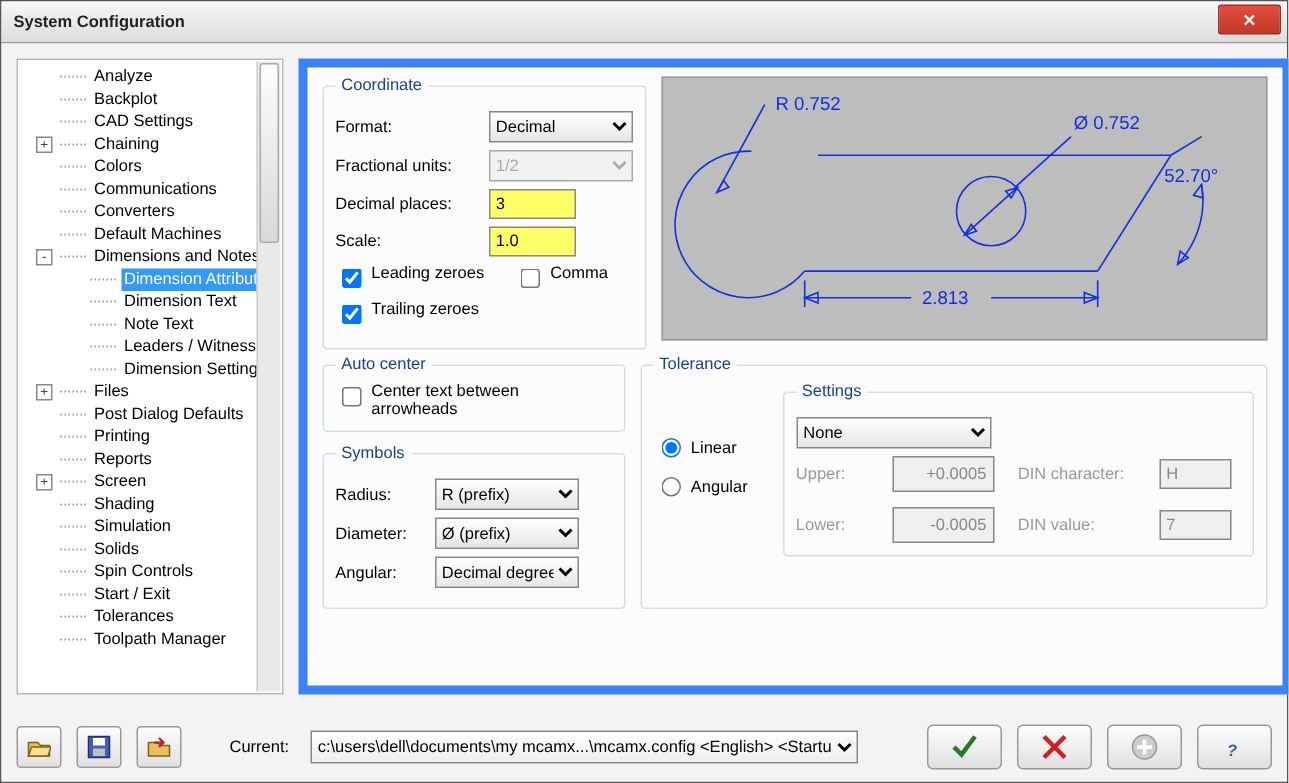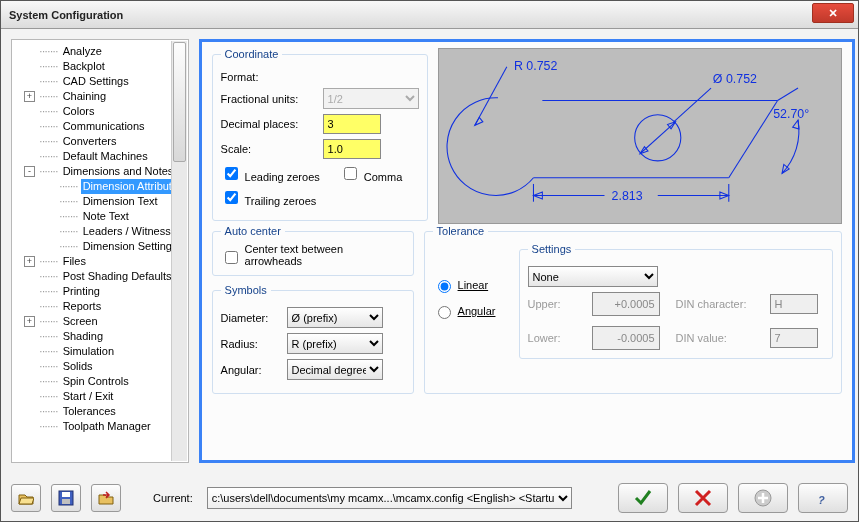--- a/index.html
+++ b/index.html
@@ -18,44 +18,44 @@
 .tree ul { list-style: none; margin: 0; padding: 0; }
 .tree li { line-height: 15px; white-space: nowrap; display: flex; align-items: center; }
 .tree .exp { display:inline-block; width: 11px; height: 11px; border: 1px solid #888; font-size: 9px; line-height: 9px; text-align: center; margin-right: 4px; color:#444; background:#fff;}
 .tree .noexp { display:inline-block; width: 11px; margin-right: 4px; }
 .tree .dots { color:#999; margin-right:3px; letter-spacing:-1px; }
 .tree .node { padding: 0 2px; }
 .tree .sel { background: #3399ff; color: #fff; }
 .tree .child { padding-left: 26px; }
 .tree .root { padding-left: 6px; }
 
-.right { flex: 1; background: #fcfcfc; border: 3px solid #3b82f6; padding: 6px 10px 0 10px; position: relative; }
+.right { flex: 1; background: #fcfcfc; border: 6px solid #3b82f6; padding: 6px 10px 0 10px; position: relative; }
 fieldset { border: 1px solid #d0dff0; border-radius: 3px; margin: 0 0 8px 0; padding: 6px 8px 8px 8px; }
 legend { padding: 0 4px; color: #15428b; }
 .row { display: flex; align-items: center; margin: 5px 0; gap: 6px; }
 .lbl { width: 96px; }
 select { height: 21px; border: 1px solid #888; background: linear-gradient(#fff,#e6e6e6); }
 select.w { width: 96px; }
 input.txt { height: 20px; border: 1px solid #888; padding: 0 4px; width: 58px; }
 input.yel { background: #ffff66; }
-.chk { display: inline-flex; align-items: flex-end; gap: 4px; margin-right: 14px; }
+.chk { display: inline-flex; align-items: flex-start; gap: 4px; margin-right: 14px; }
 .chk input { width: 13px; height: 13px; }
 .top-area { display: flex; gap: 10px; }
 .coord-box { width: 202px; margin-bottom:4px;}
 .preview { flex: 1; height: 176px; background: #bdbdbd; border: 1px solid #999; position: relative; }
 .preview svg { width: 100%; height: 100%; }
 .preview text { font-family: Arial; font-size: 14px; fill: #1030e0; }
 .preview line, .preview path, .preview circle { stroke: #1030e0; stroke-width: 1.2; fill: none; }
 
 .lower { display: flex; gap: 10px; }
 .left-col { width: 202px; }
 .tol-box { flex: 1; }
 .tol-inner { display: flex; gap: 10px; align-items: flex-start; }
 .radios { width: 76px; padding-top: 24px;}
-.rad { display:flex; align-items:center; gap:4px; margin: 10px 0; text-decoration: underline; }
+.rad { display:flex; align-items:flex-end; gap:4px; margin: 10px 0; }
 .rad input { width:13px; height:13px; }
 .settings { flex: 1; }
 .grid2 { display: grid; grid-template-columns: 56px 76px 86px 54px; gap: 10px 8px; align-items: center; }
 .mini-lbl { color: #444; }
 .mini-lbl.dis { color: #999; }
 input.txt2 { height:24px; border:1px solid #888; padding:0 4px; width:68px; text-align:right; }
 input.txt3 { height:20px; border:1px solid #888; padding:0 4px; width:48px; }
 .sel2 { width: 130px; }
 
 .bottom { position:absolute; left:10px; right:10px; bottom:8px; display:flex; align-items:center; gap:10px; }
@@ -155,21 +155,21 @@
                 <span class="node">Dimension Settings</span>
               </li>
               <li class="root">
                 <span class="exp">+</span>
                 <span class="dots">·······</span>
                 <span class="node">Files</span>
               </li>
               <li class="root">
                 <span class="noexp"></span>
                 <span class="dots">·······</span>
-                <span class="node">Post Shading Defaults</span>
+                <span class="node">Post Dialog Defaults</span>
               </li>
               <li class="root">
                 <span class="noexp"></span>
                 <span class="dots">·······</span>
                 <span class="node">Printing</span>
               </li>
               <li class="root">
                 <span class="noexp"></span>
                 <span class="dots">·······</span>
                 <span class="node">Reports</span>
@@ -220,20 +220,21 @@
             <div class="thumb"></div>
           </div>
       </div>
 
       <div class="right">
         <div class="top-area">
           <fieldset class="coord-box">
             <legend>Coordinate</legend>
             <div class="row">
               <span class="lbl">Format:</span>
+              <select class="w"><option>Decimal</option></select>
             </div>
             <div class="row">
               <span class="lbl">Fractional units:</span>
               <select class="w dis-input" disabled=""><option>1/2</option></select>
             </div>
             <div class="row">
               <span class="lbl">Decimal places:</span>
               <input class="txt yel" value="3" style="">
             </div>
             <div class="row">
@@ -294,26 +295,26 @@
             <fieldset>
               <legend>Auto center</legend>
               <label class="chk">
                   <input type="checkbox" style="">
                   <span>Center text between arrowheads</span>
                 </label>
             </fieldset>
             <fieldset>
               <legend>Symbols</legend>
               <div class="row">
+                  <span class="lbl" style="width:60px">Radius:</span>
+                <select class="w"><option>R (prefix)</option></select>
+                </div>
+              <div class="row">
                   <span class="lbl" style="width:60px">Diameter:</span>
                 <select class="w"><option>Ø (prefix)</option></select>
-                </div>
-              <div class="row">
-                  <span class="lbl" style="width:60px">Radius:</span>
-                <select class="w"><option>R (prefix)</option></select>
                 </div>
               <div class="row">
                   <span class="lbl" style="width:60px">Angular:</span>
                 <select class="w"><option>Decimal degrees</option></select>
                 </div>
             </fieldset>
           </div>
 
           <fieldset class="tol-box">
             <legend>Tolerance</legend>

